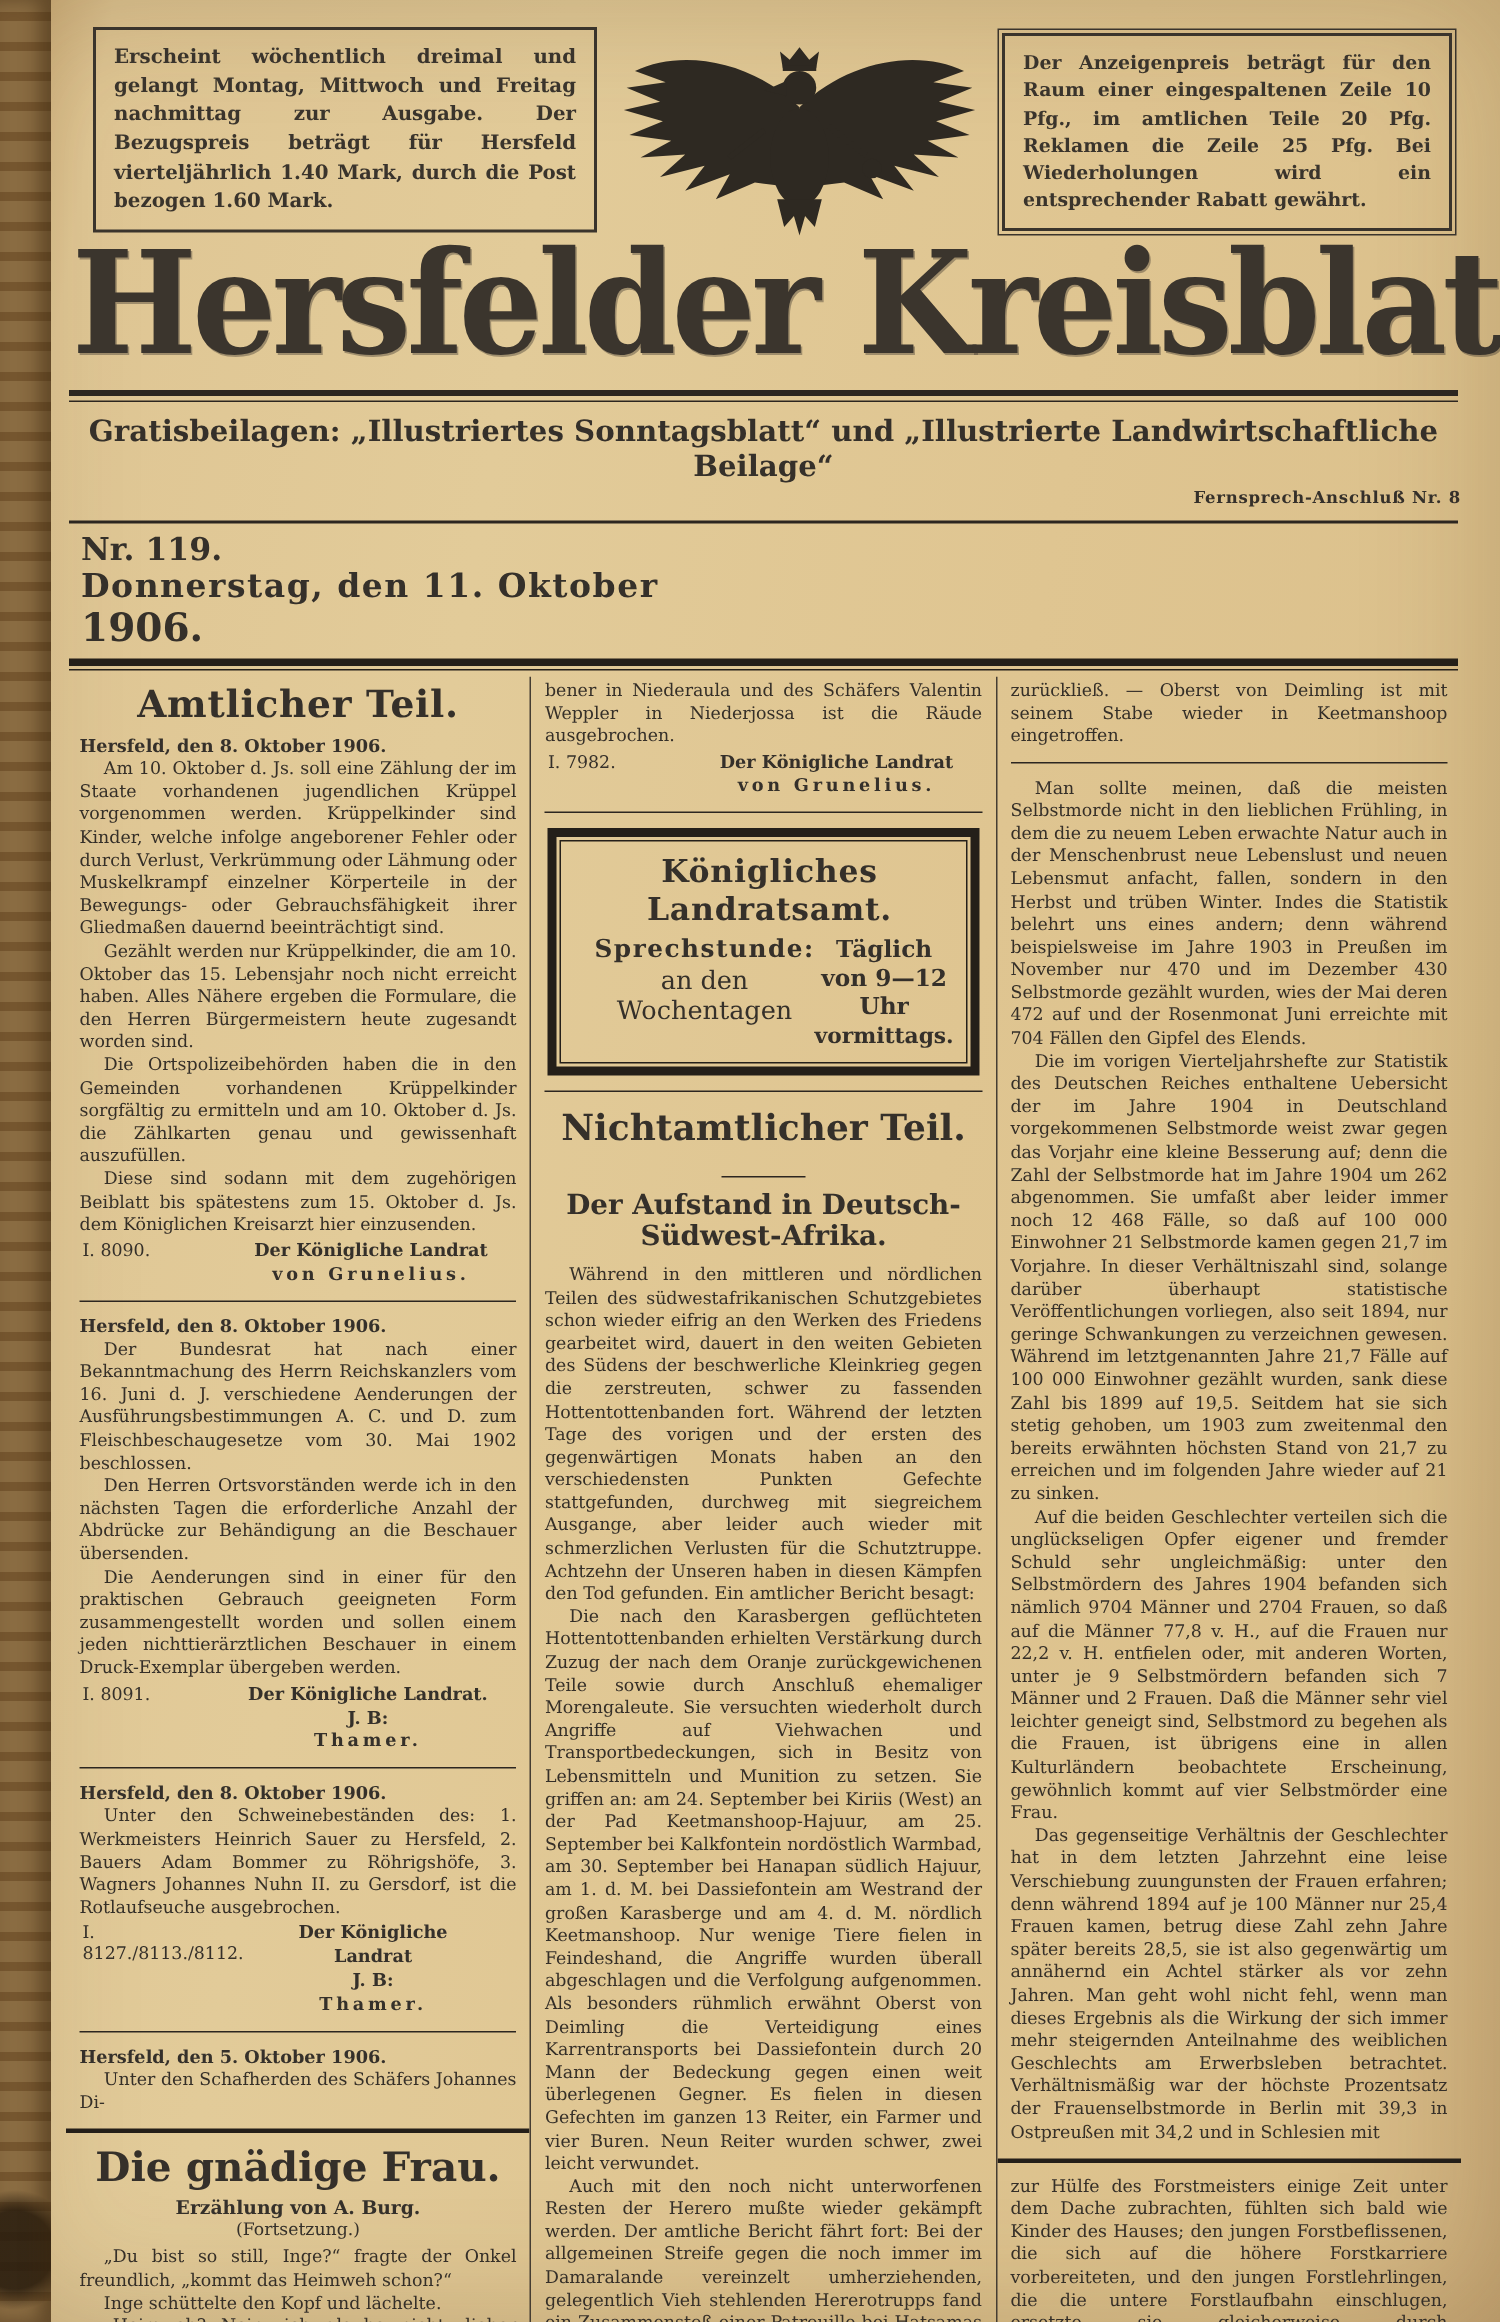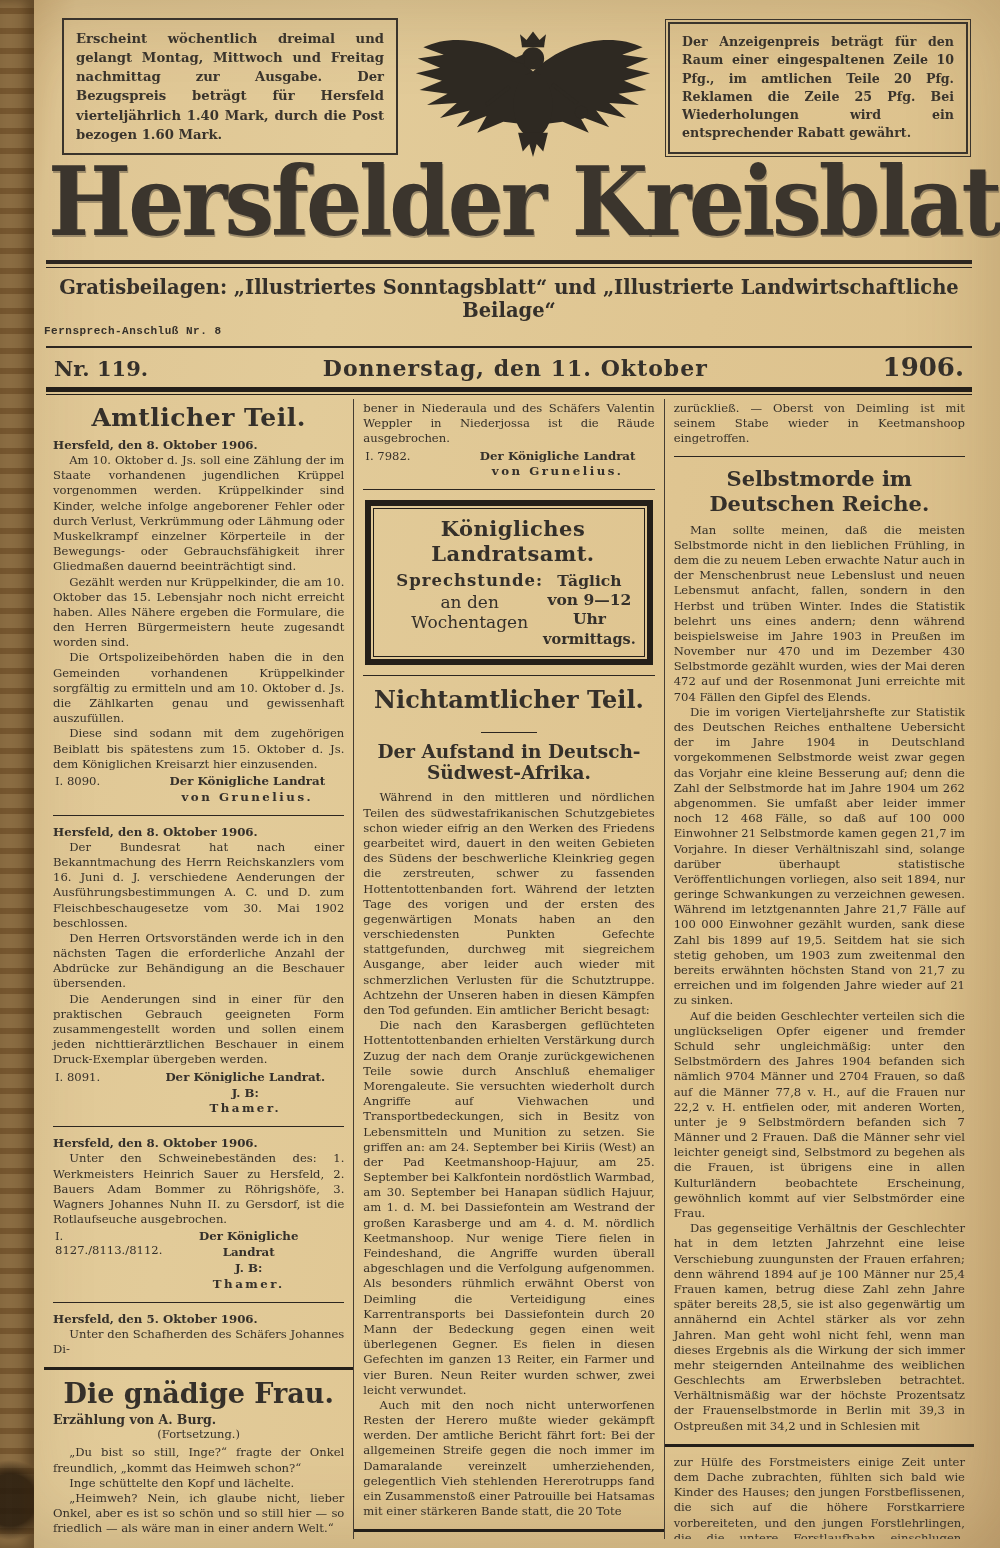--- a/index.html
+++ b/index.html
@@ -36,23 +36,23 @@
   .eagle-wrap{flex:0 0 auto;margin-top:-6px;}
 
   .masthead{
     margin:-28px 0 0 0;padding:0 4px;text-align:center;
     font-size:88px;font-weight:700;letter-spacing:-3px;
     transform:scaleY(1.08);color:#3b352d;white-space:nowrap;
     text-shadow:1px 1px 0 rgba(59,53,45,.4);
   }
   .rule-double{border-top:4px solid #2c2620;border-bottom:1.5px solid #2c2620;height:3px;margin:6px 2px 0 2px;}
   .subtitle{text-align:center;font-weight:700;font-size:19.5px;margin-top:8px;color:#35302a;}
-  .phone{text-align:left;font-weight:700;font-size:11px;margin-top:3px;letter-spacing:.5px;font-family:Liberation Mono, monospace;}
+  .phone{text-align:right;font-weight:700;font-size:11px;margin-top:3px;letter-spacing:.5px;}
   .rule-medium{border-top:2.5px solid #2c2620;margin:9px 2px 0 2px;}
-  .dateline-row{display:flex;align-items:baseline;justify-content:space-between;padding:4px 10px 3px 10px;}
+  .dateline-row{display:flex;align-items:baseline;justify-content:space-between;padding:4px 10px 3px 10px;flex-direction:column;}
   .issue-no{font-size:21px;font-weight:700;}
   .issue-date{font-size:22px;font-weight:700;letter-spacing:1px;}
   .issue-year{font-size:26px;font-weight:700;}
   .rule-heavy{border-top:5px solid #241f19;border-bottom:1.5px solid #241f19;height:2px;margin:2px 2px 0 2px;}
 
   
   .columns{display:flex;height:1140px;overflow:hidden;margin-top:4px;}
   .col{flex:1 1 0;padding:2px 9px 0 9px;overflow:hidden;}
   .col + .col{border-left:1.5px solid #453d32;}
 
@@ -70,21 +70,21 @@
   hr.sep{border:none;border-top:1.6px solid #2c2620;margin:9px 0;}
   hr.thick{border:none;border-top:3.5px solid #241f19;margin:10px -9px 8px -9px;}
 
   .h-official{text-align:center;font-size:25px;font-weight:700;margin:2px 0 6px 0;letter-spacing:.5px;}
   .h-nonofficial{text-align:center;font-size:24px;font-weight:700;margin:8px 0 18px 0;}
   .h-rule{width:56px;border-top:1.5px solid #2c2620;margin:3px auto 8px auto;}
   .h-article{text-align:center;font-size:18.5px;font-weight:700;margin:4px 0 7px 0;}
   .h-article2{text-align:center;font-size:21px;font-weight:700;margin:6px 0 7px 0;}
 
   .serial-title{text-align:center;font-size:27px;font-weight:700;margin:6px 0 3px 0;}
-  .serial-byline{text-align:left;font-size:12.5px;font-weight:700;margin:0;}
+  .serial-byline{text-align:center;font-size:12.5px;font-weight:700;margin:0;}
   .serial-cont{text-align:center;font-size:11.5px;margin:0 0 4px 0;}
 
   
   .lr-box-outer{border:6px solid #241f19;padding:2px;margin:10px 2px;}
   .lr-box-inner{border:1.5px solid #241f19;padding:7px 8px 9px 16px;}
   .lr-title{text-align:center;font-size:21px;font-weight:700;letter-spacing:.5px;}
   .lr-grid{display:flex;justify-content:space-between;margin-top:5px;padding:0 6px;}
   .lr-left,.lr-right{text-align:center;}
   .lr-label{font-size:16.5px;font-weight:700;letter-spacing:1px;}
   .lr-sublabel{font-size:17px;margin-top:2px;}
@@ -253,21 +253,20 @@
             <p class="para">grauem Schleier, und das Ganze bot das Bild absolutester Vornehmheit dar.</p>
           </div>
       </section>
 
       <section class="col">
         <div class="cont">
             <p class="para">zurückließ. — Oberst von Deimling ist mit seinem Stabe wieder in Keetmanshoop eingetroffen.</p>
           </div>
         <hr class="sep">
 
-        <h3 class="h-article2">Selbstmorde im Deutschen Reiche.</h3>
         <div>
             <p class="para">Man sollte meinen, daß die meisten Selbstmorde nicht in den lieblichen Frühling, in dem die zu neuem Leben erwachte Natur auch in der Menschenbrust neue Lebenslust und neuen Lebensmut anfacht, fallen, sondern in den Herbst und trüben Winter. Indes die Statistik belehrt uns eines andern; denn während beispielsweise im Jahre 1903 in Preußen im November nur 470 und im Dezember 430 Selbstmorde gezählt wurden, wies der Mai deren 472 auf und der Rosenmonat Juni erreichte mit 704 Fällen den Gipfel des Elends.</p>
             <p class="para">Die im vorigen Vierteljahrshefte zur Statistik des Deutschen Reiches enthaltene Uebersicht der im Jahre 1904 in Deutschland vorgekommenen Selbstmorde weist zwar gegen das Vorjahr eine kleine Besserung auf; denn die Zahl der Selbstmorde hat im Jahre 1904 um 262 abgenommen. Sie umfaßt aber leider immer noch 12 468 Fälle, so daß auf 100 000 Einwohner 21 Selbstmorde kamen gegen 21,7 im Vorjahre. In dieser Verhältniszahl sind, solange darüber überhaupt statistische Veröffentlichungen vorliegen, also seit 1894, nur geringe Schwankungen zu verzeichnen gewesen. Während im letztgenannten Jahre 21,7 Fälle auf 100 000 Einwohner gezählt wurden, sank diese Zahl bis 1899 auf 19,5. Seitdem hat sie sich stetig gehoben, um 1903 zum zweitenmal den bereits erwähnten höchsten Stand von 21,7 zu erreichen und im folgenden Jahre wieder auf 21 zu sinken.</p>
             <p class="para">Auf die beiden Geschlechter verteilen sich die unglückseligen Opfer eigener und fremder Schuld sehr ungleichmäßig: unter den Selbstmördern des Jahres 1904 befanden sich nämlich 9704 Männer und 2704 Frauen, so daß auf die Männer 77,8 v. H., auf die Frauen nur 22,2 v. H. entfielen oder, mit anderen Worten, unter je 9 Selbstmördern befanden sich 7 Männer und 2 Frauen. Daß die Männer sehr viel leichter geneigt sind, Selbstmord zu begehen als die Frauen, ist übrigens eine in allen Kulturländern beobachtete Erscheinung, gewöhnlich kommt auf vier Selbstmörder eine Frau.</p>
             <p class="para">Das gegenseitige Verhältnis der Geschlechter hat in dem letzten Jahrzehnt eine leise Verschiebung zuungunsten der Frauen erfahren; denn während 1894 auf je 100 Männer nur 25,4 Frauen kamen, betrug diese Zahl zehn Jahre später bereits 28,5, sie ist also gegenwärtig um annähernd ein Achtel stärker als vor zehn Jahren. Man geht wohl nicht fehl, wenn man dieses Ergebnis als die Wirkung der sich immer mehr steigernden Anteilnahme des weiblichen Geschlechts am Erwerbsleben betrachtet. Verhältnismäßig war der höchste Prozentsatz der Frauenselbstmorde in Berlin mit 39,3 in Ostpreußen mit 34,2 und in Schlesien mit</p>
           </div>
 
         <hr class="thick">
         <div class="cont">
             <p class="para">zur Hülfe des Forstmeisters einige Zeit unter dem Dache zubrachten, fühlten sich bald wie Kinder des Hauses; den jungen Forstbeflissenen, die sich auf die höhere Forstkarriere vorbereiteten, und den jungen Forstlehrlingen, die die untere Forstlaufbahn einschlugen, ersetzte sie gleicherweise durch verständnisvolles Entgegenkommen die Mutter.</p>

